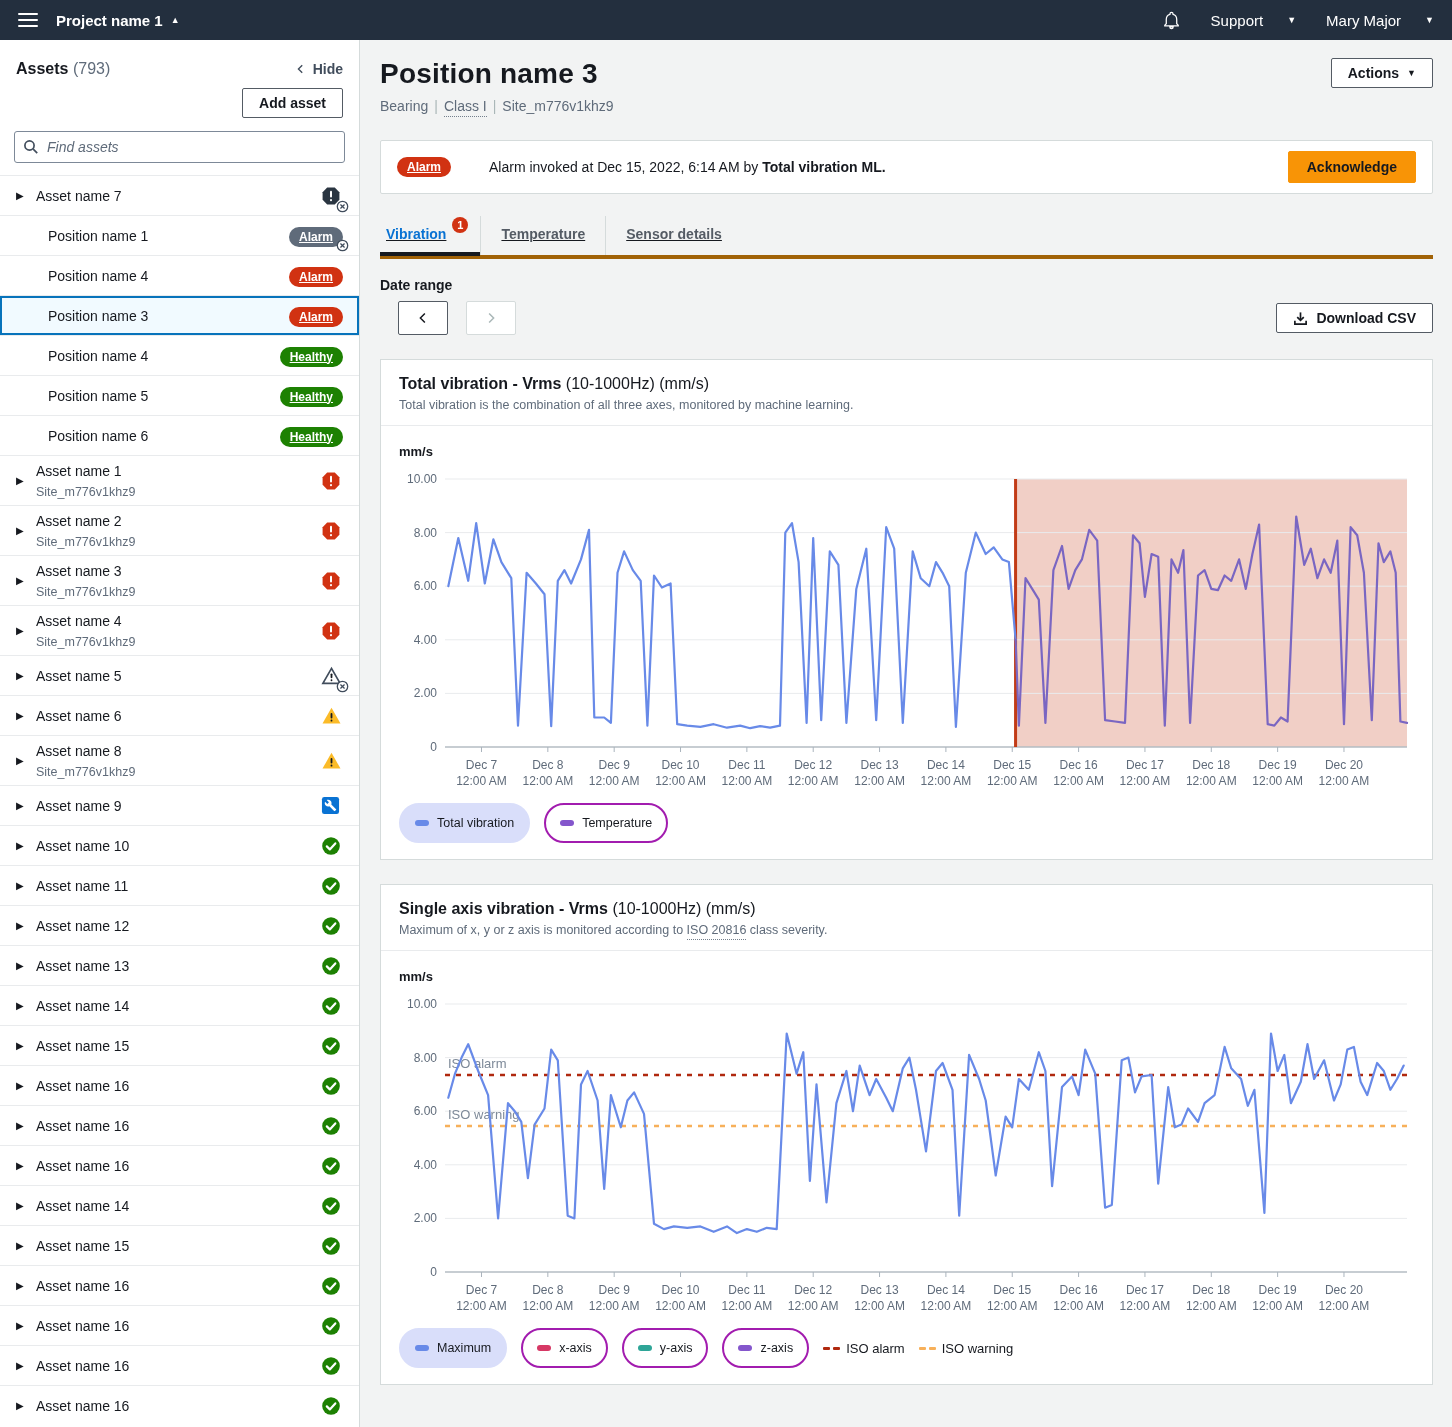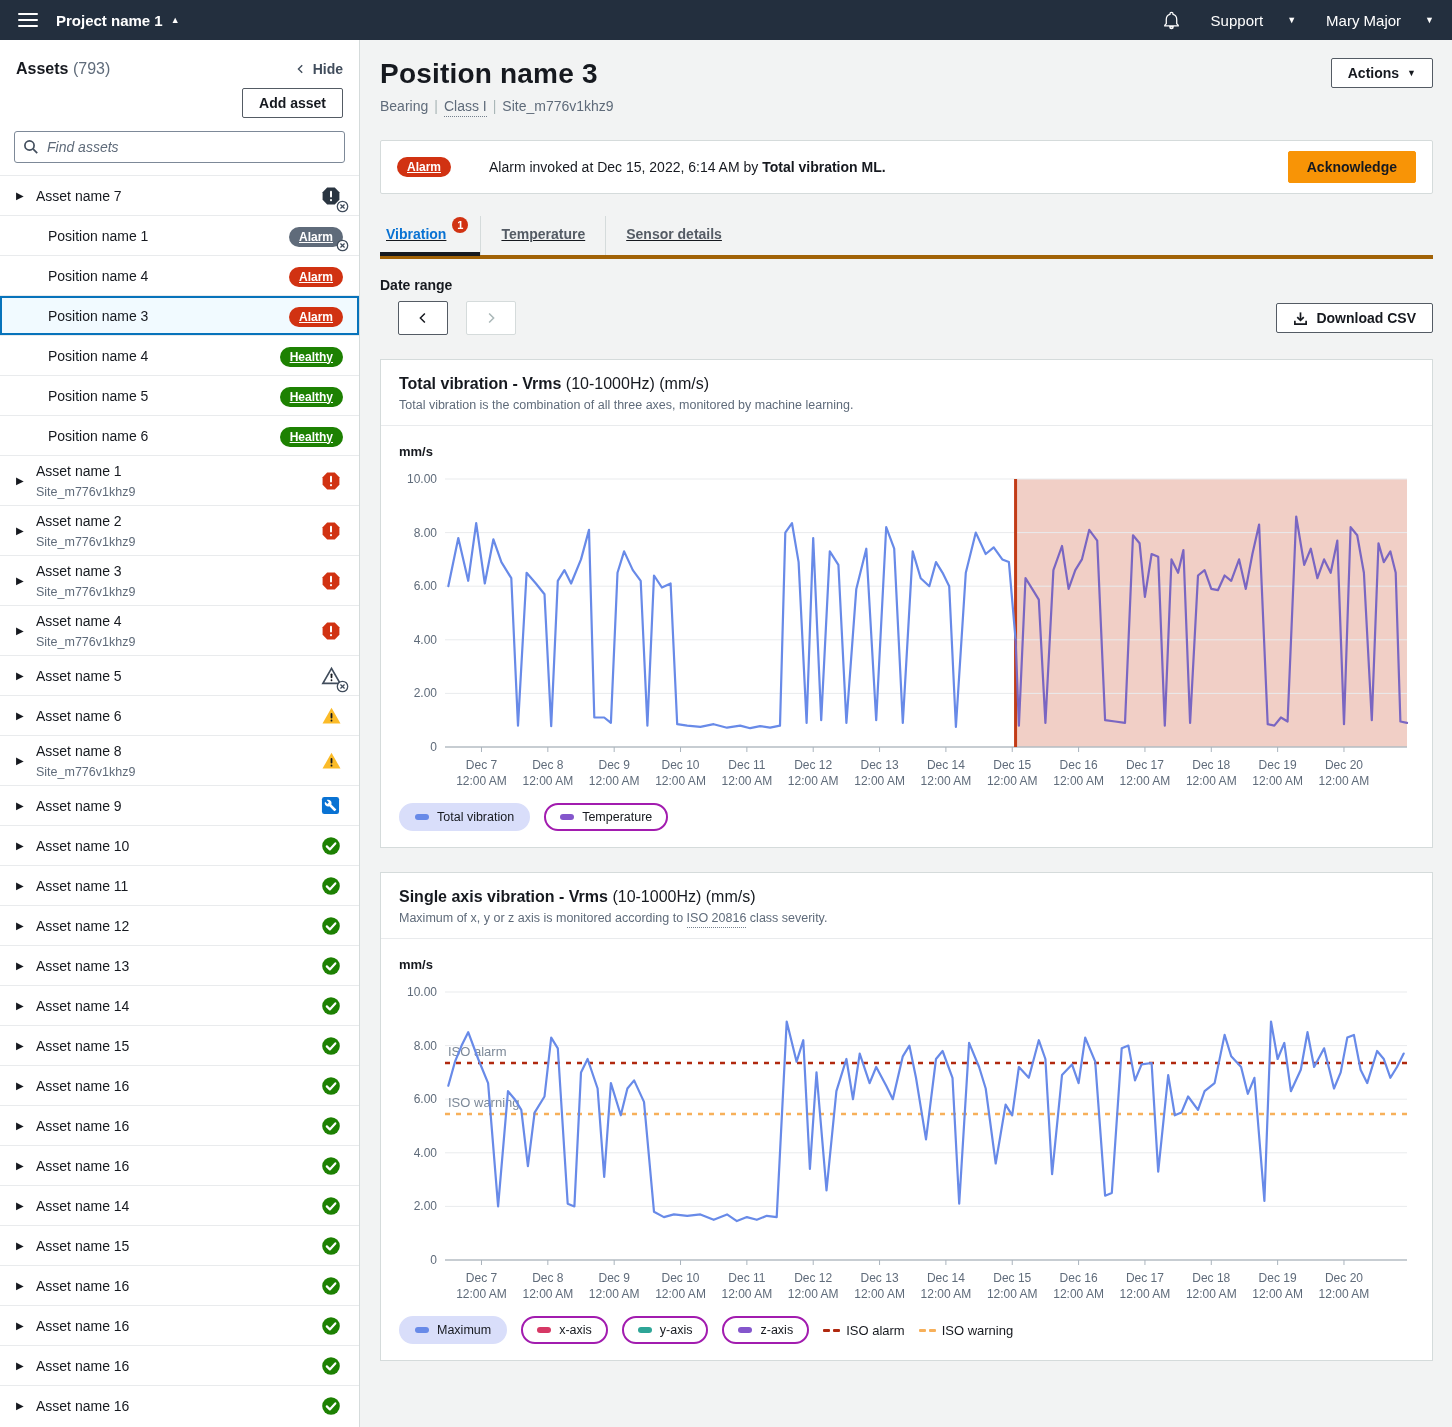--- a/index.html
+++ b/index.html
@@ -88,21 +88,21 @@
   .chart-card { margin-top:24px; background:#fff; border:1px solid #d5dbdb; border-radius:0; }
   .chart-head { padding:15px 18px 13px; border-bottom:1px solid #e9ebed; }
   .chart-title { font-size:16px; }
   .chart-title .tb-bold { font-weight:700; }
   .chart-sub { margin-top:5px; font-size:12.5px; color:#5f6b7a; }
   .chart-body { padding:10px 14px 2px; }
   .unit { font-weight:700; font-size:13px; margin:8px 0 10px 4px; }
   .chart-svg { display:block; width:1020px; height:332px; }
   .legend { display:flex; align-items:center; gap:14px; padding:2px 4px 14px; }
   .lpill { display:inline-flex; align-items:center; gap:8px; border:2px solid #a21caf; border-radius:999px;
-    background:#fff; padding:5px 14px; font-size:12.5px; color:#16191f; cursor:pointer; }
+    background:#fff; padding:11px 14px; font-size:12.5px; color:#16191f; cursor:pointer; }
   .lpill.selected { background:#d9defa; border-color:#d9defa; }
   .ldash { width:14px; height:6px; border-radius:3px; flex:none; }
   .legend-line { display:flex; align-items:center; gap:6px; font-size:13px; color:#16191f; }
   .dashes { display:flex; gap:3px; }
   .dashes i { width:7px; height:3px; border-radius:1px; display:block; }
 </style>
 </head>
 <body>
 
 <div class="topbar">

